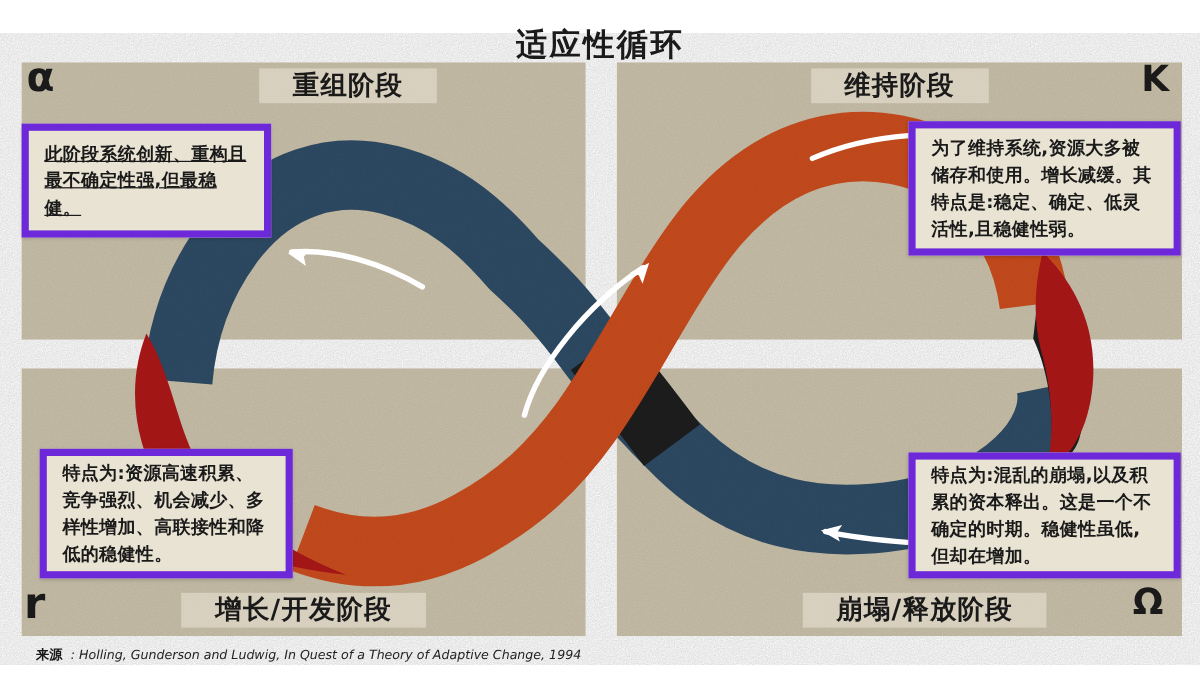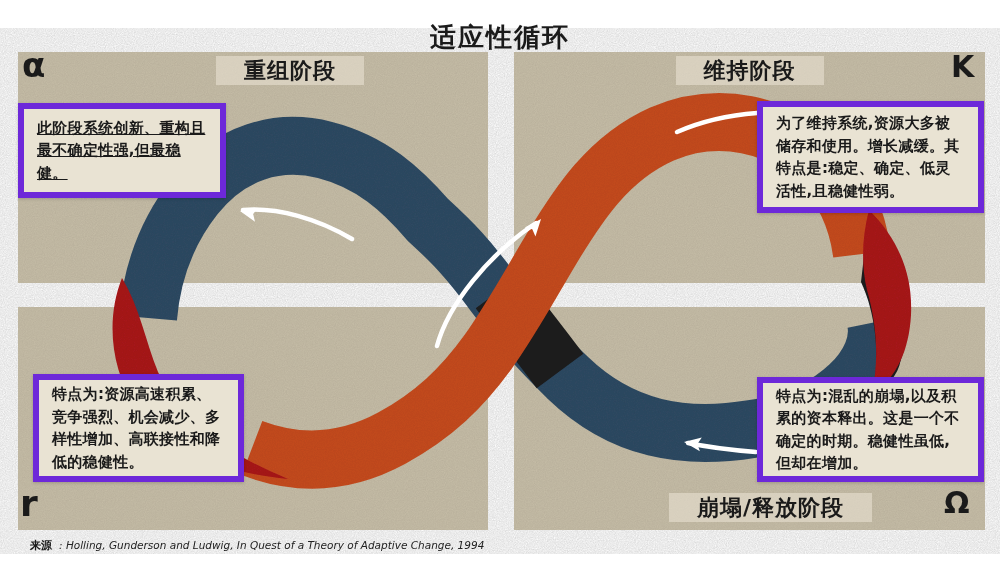--- a/index.html
+++ b/index.html
@@ -86,20 +86,21 @@
 
   <div class="main-title">适应性循环</div>
 
   <div class="corner alpha">α</div>
   <div class="corner kk">K</div>
   <div class="corner rr">r</div>
   <div class="corner omega">Ω</div>
 
   <div class="q-title tl"><span>重组阶段</span></div>
   <div class="q-title tr"><span>维持阶段</span></div>
+  <div class="q-title bl"><span>增长/开发阶段</span></div>
   <div class="q-title br"><span>崩塌/释放阶段</span></div>
 
   <div class="note tl">
       <div>此阶段系统创新、重构且最不确定性强,但最稳健。</div>
     </div>
   <div class="note tr">
       <div>为了维持系统,资源大多被储存和使用。增长减缓。其特点是:稳定、确定、低灵活性,且稳健性弱。</div>
     </div>
   <div class="note br">
       <div>特点为:混乱的崩塌,以及积累的资本释出。这是一个不确定的时期。稳健性虽低,但却在增加。</div>

